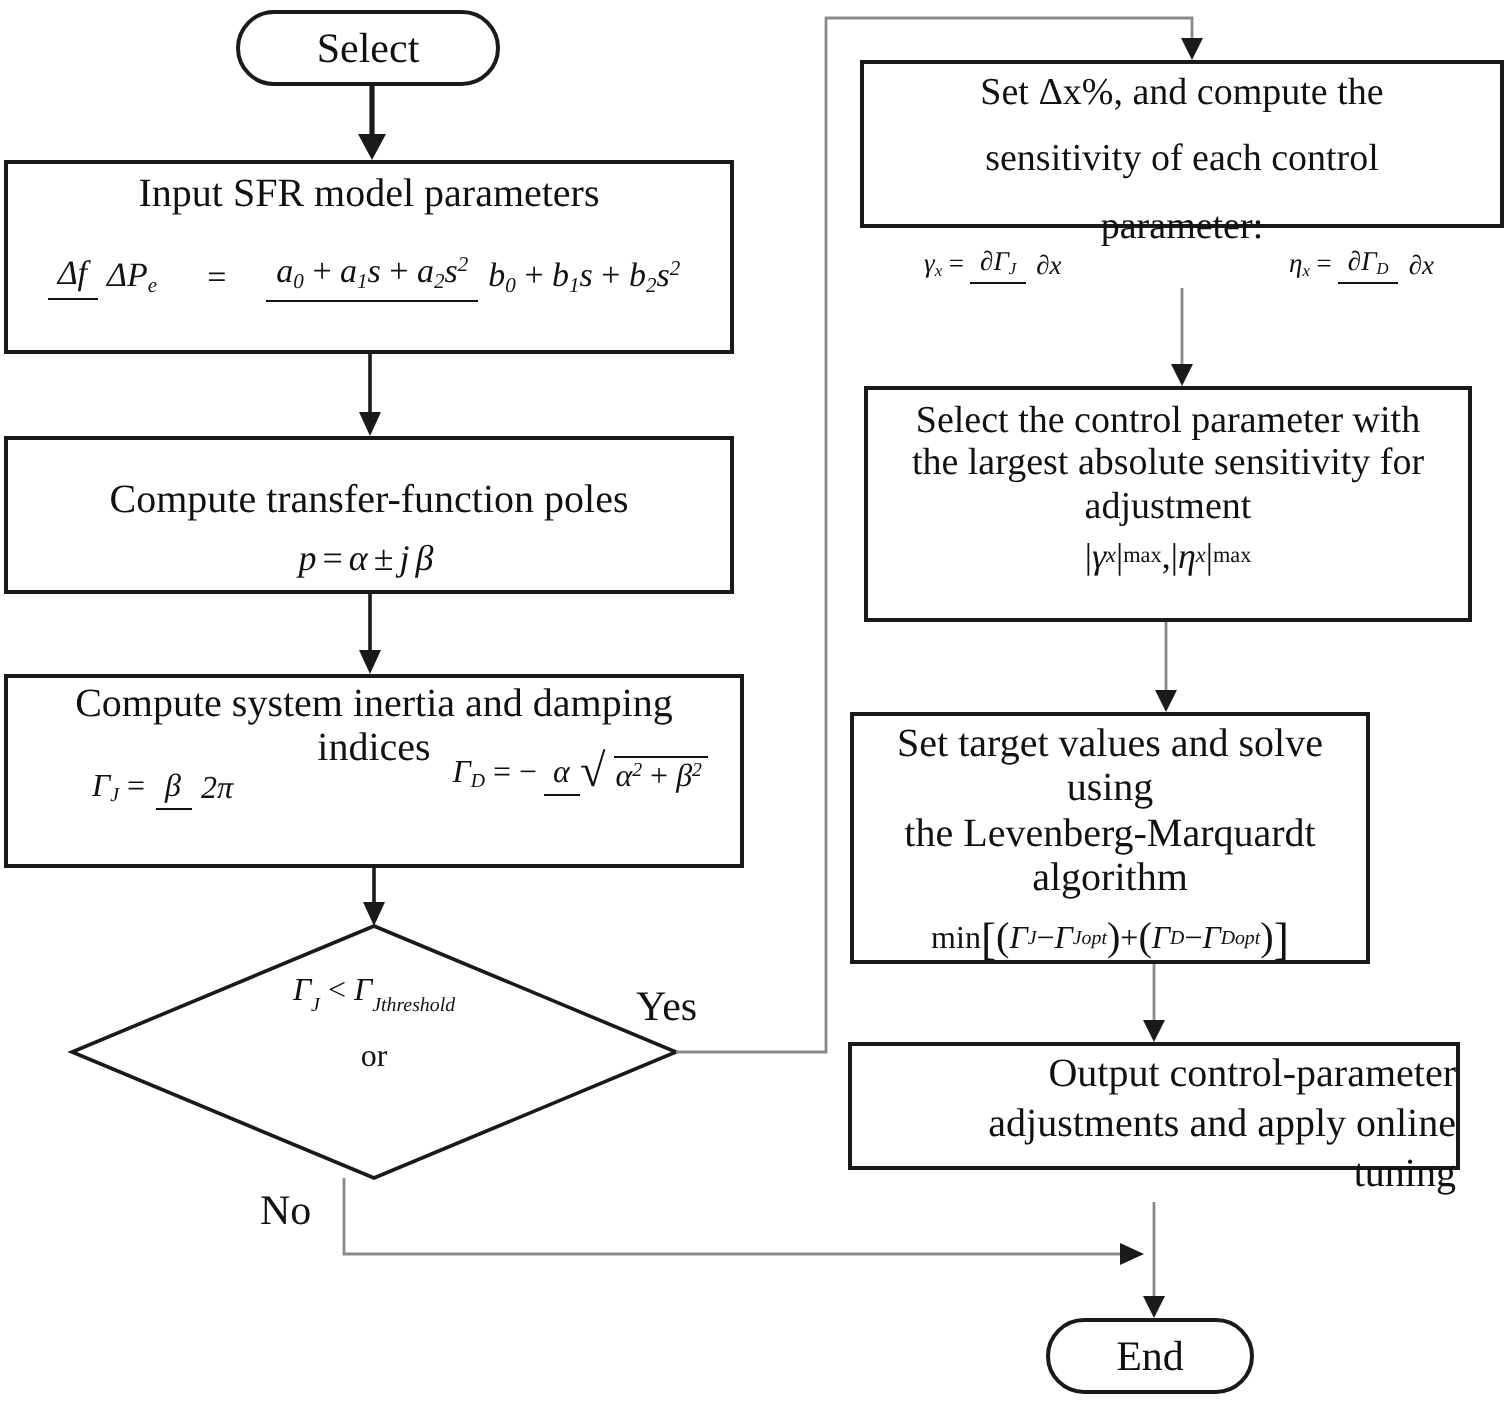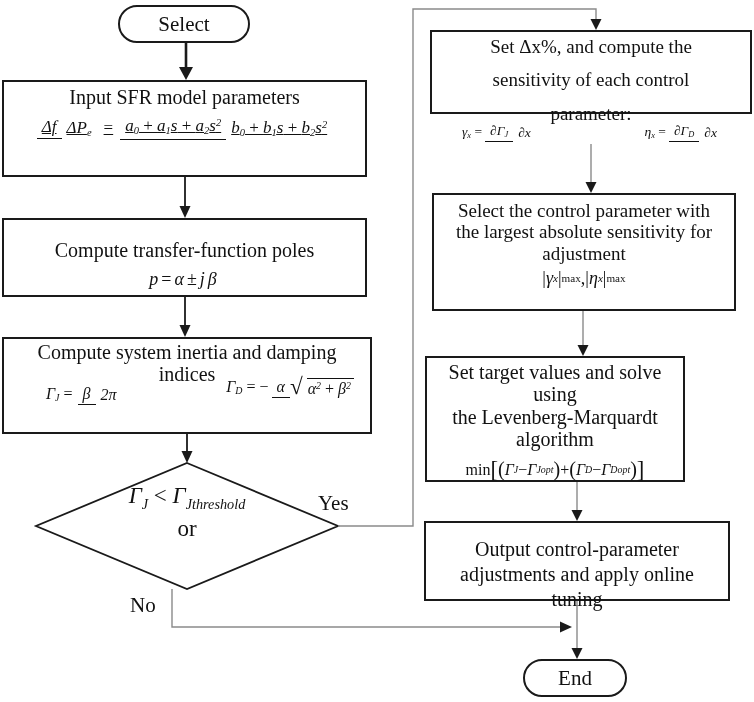--- a/index.html
+++ b/index.html
@@ -51,21 +51,21 @@
   .lbl {
     position: absolute;
     z-index: 2;
     font-size: 21px;
     background: transparent;
   }
   .dtext {
     position: absolute;
     z-index: 2;
     text-align: center;
-    font-size: 23px;
+    font-size: 16px;
     line-height: 26px;
   }
 
   
   .formula-row {
     display: flex;
     justify-content: center;
     align-items: center;
   }
   .frac { display: inline-flex; flex-direction: row; align-items: center; }
@@ -122,21 +122,21 @@
     <polyline class="cn-gray" points="172,589 172,627 560,627"></polyline>
     <path class="head" d="M572,627 L560,621.5 L560,632.5 Z"></path>
   </svg>
 
   <div class="node oval" style="left:118px; top:5px; width:132px; height:38px;">
     <span>Select</span>
   </div>
 
   <div class="node" style="left:2px; top:80px; width:365px; height:97px; padding-top:4px;">
     <div class="bx-title">Input SFR model parameters</div>
-    <div class="formula-row" style="font-size:17px; margin-top:8px; gap:7px;text-decoration:underline;">
+    <div class="formula-row" style="font-size:17px; margin-top:18px; gap:20px;">
       <span class="frac">
         <span class="num"><span class="tk-t">Δf</span></span>
         <span class="den"><span class="tk-t">ΔP</span><span class="tk-s">e</span></span>
       </span>
       <span>=</span>
       <span class="frac">
         <span class="num"><span class="tk-t">a</span><span class="tk-s">0</span><span class="tk-r"> + </span><span class="tk-t">a</span><span class="tk-s">1</span><span class="tk-t">s</span><span class="tk-r"> + </span><span class="tk-t">a</span><span class="tk-s">2</span><span class="tk-t">s</span><span class="tk-p">2</span></span>
         <span class="den"><span class="tk-t">b</span><span class="tk-s">0</span><span class="tk-r"> + </span><span class="tk-t">b</span><span class="tk-s">1</span><span class="tk-t">s</span><span class="tk-r"> + </span><span class="tk-t">b</span><span class="tk-s">2</span><span class="tk-t">s</span><span class="tk-p">2</span></span>
       </span>
     </div>
@@ -245,21 +245,21 @@
         <span class="tk-t">Γ</span>
         <span class="tk-s">D</span>
         <span class="tk-r"> − </span>
         <span class="tk-t">Γ</span>
         <span class="tk-s">Dopt</span>
         <span class="tk-b">)</span>
         <span class="tk-B">]</span>
       </div>
   </div>
 
-  <div class="node" style="left:424px; top:521px; width:306px; height:80px; padding-top:14px;">
+  <div class="node" style="left:424px; top:521px; width:306px; height:64px; padding-top:2px;align-items:flex-end;">
     <div class="bx-title" style="line-height:1.25;">Output control-parameter</div>
     <div class="bx-title" style="line-height:1.25;">adjustments and apply online</div>
     <div class="bx-title" style="line-height:1.25;">tuning</div>
   </div>
 
   <div class="node oval" style="left:523px; top:659px; width:104px; height:38px;">
     <span>End</span>
   </div>
 
 </div>

